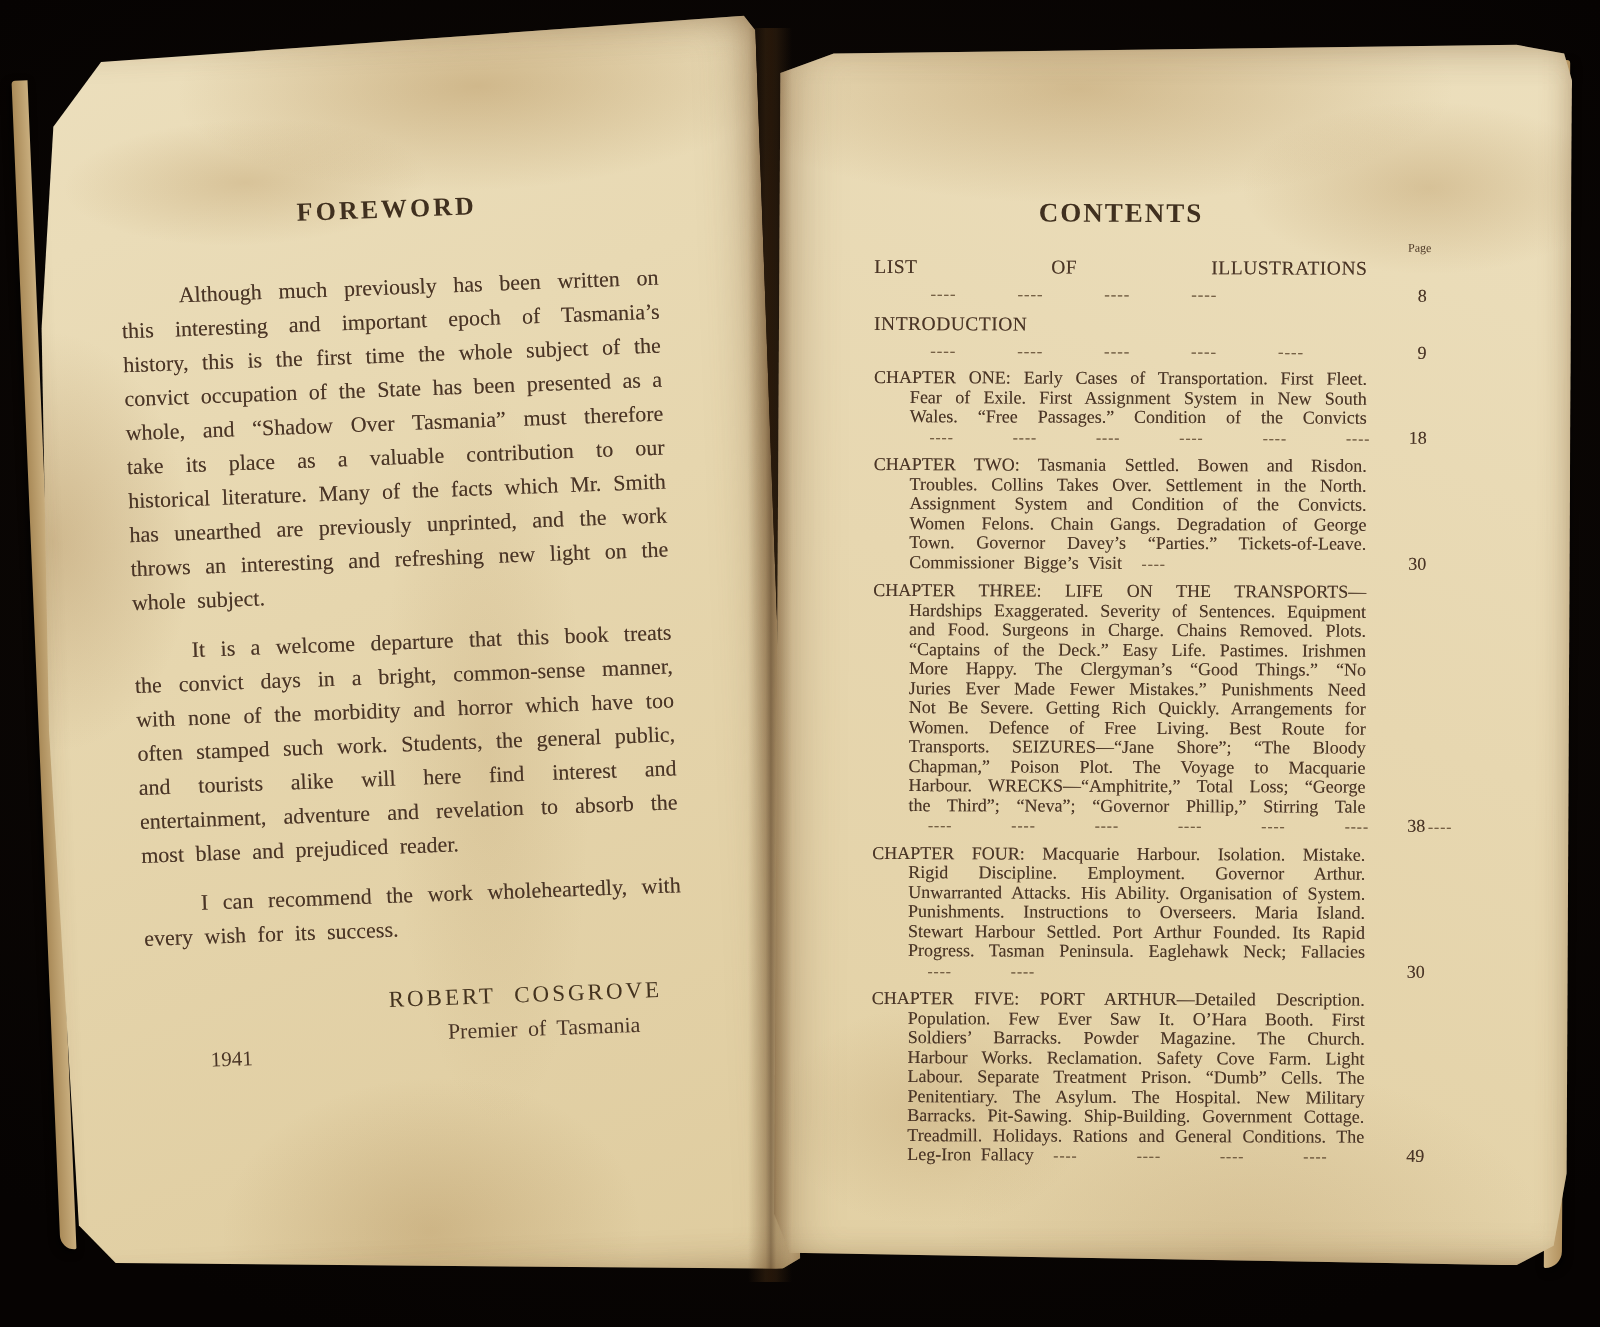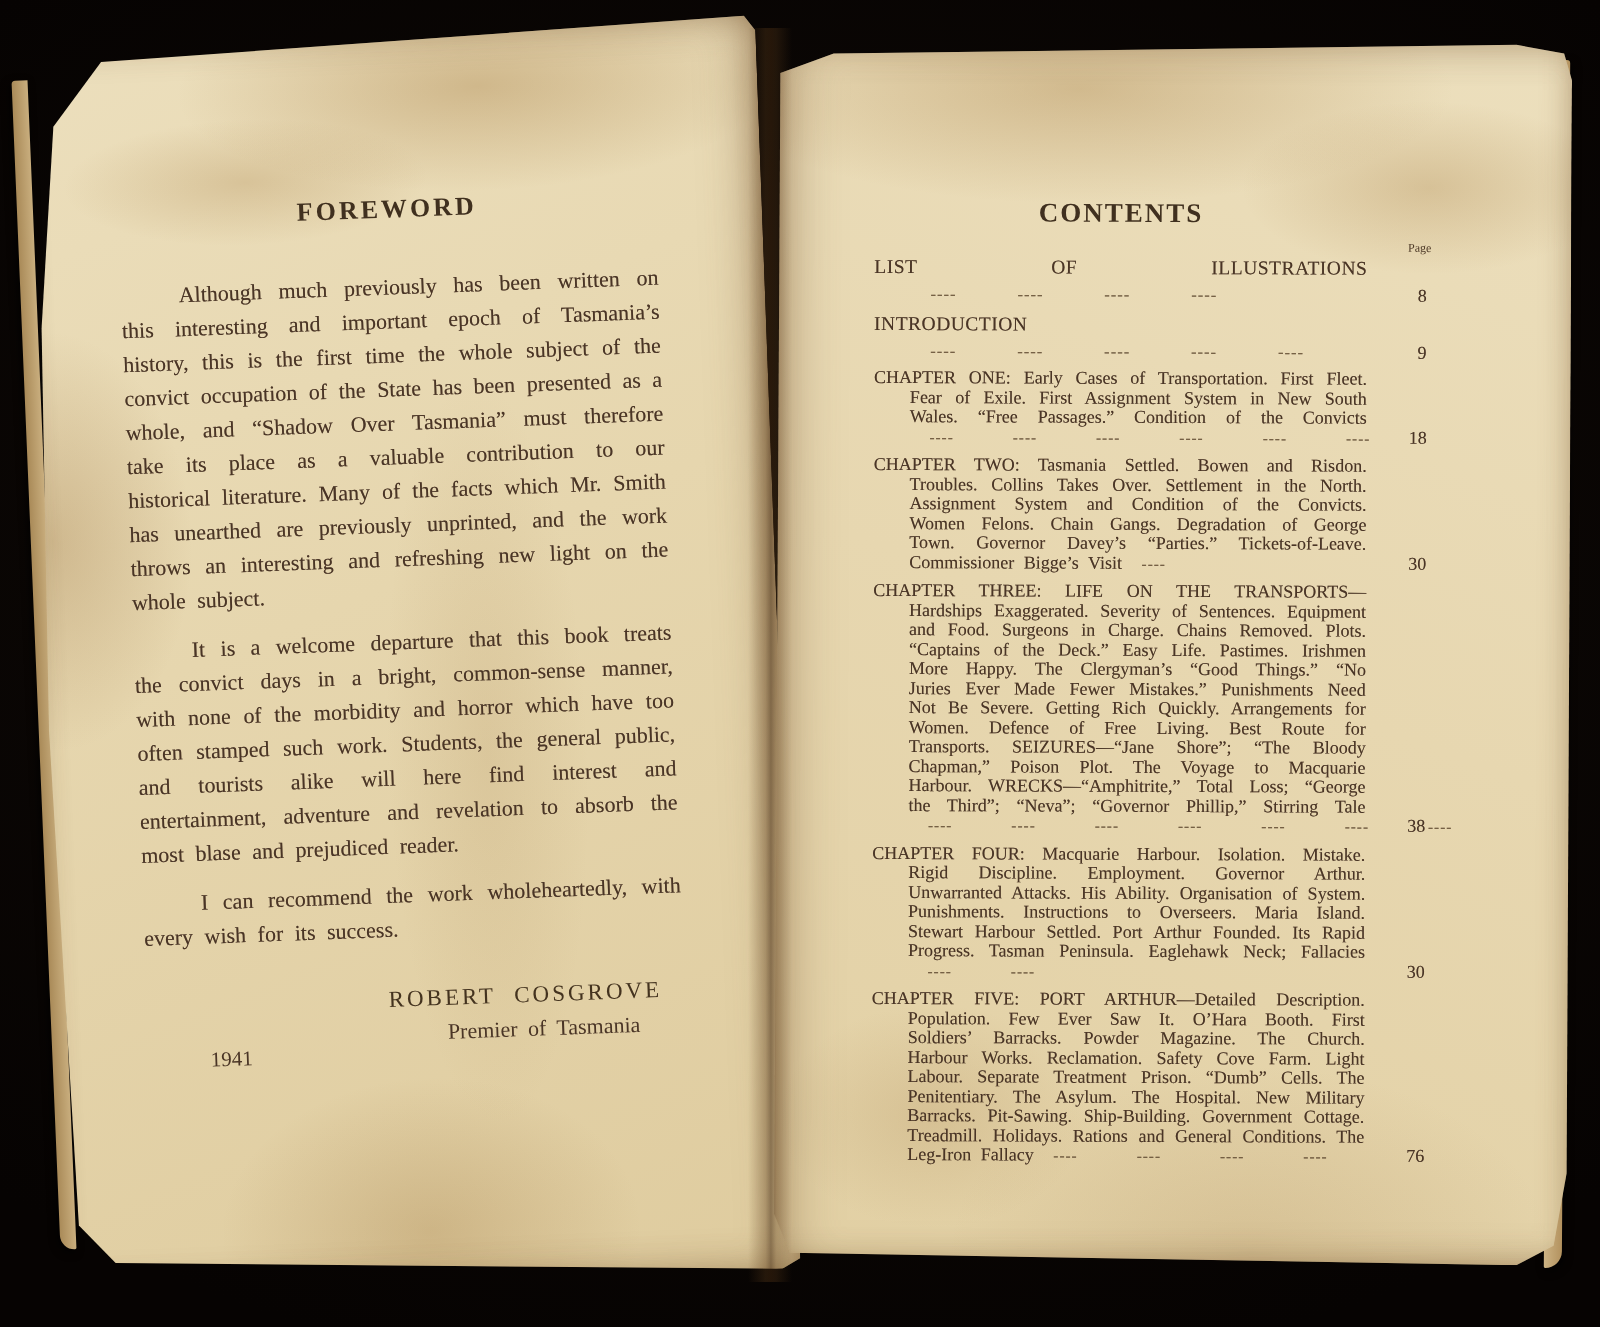--- a/index.html
+++ b/index.html
@@ -210,21 +210,21 @@
           <span class="toc-page">38</span>
         </div>
 
         <div class="toc-entry">
           <span class="toc-text">CHAPTER FOUR: Macquarie Harbour.  Isolation. Mistake.  Rigid Discipline.  Employment.  Governor Arthur.  Unwarranted Attacks.  His Ability.  Organisation of System.  Punishments.  Instructions to Overseers.  Maria Island.  Stewart Harbour Settled. Port Arthur Founded.  Its Rapid Progress.  Tasman Peninsula.  Eaglehawk Neck; Fallacies</span><span class="leader">  ----      ----</span>
           <span class="toc-page">30</span>
         </div>
 
         <div class="toc-entry">
           <span class="toc-text">CHAPTER FIVE: PORT ARTHUR—Detailed Description.  Population.  Few Ever Saw It.  O’Hara Booth. First Soldiers’ Barracks.  Powder Magazine.  The Church.  Harbour Works.  Reclamation.  Safety Cove Farm.  Light Labour.  Separate Treatment Prison.  “Dumb” Cells.  The Penitentiary.  The Asylum.  The Hospital.  New Military Barracks. Pit-Sawing.  Ship-Building.  Government Cottage. Treadmill.  Holidays.  Rations and General Conditions.  The Leg-Iron Fallacy</span><span class="leader">  ----      ----      ----      ----</span>
-          <span class="toc-page">76</span>
+          <span class="toc-page">49</span>
         </div>
 
       </div>
     </div>
   </div>
 
   <div class="gutter"></div>
 </div>
 
 </body></html>

